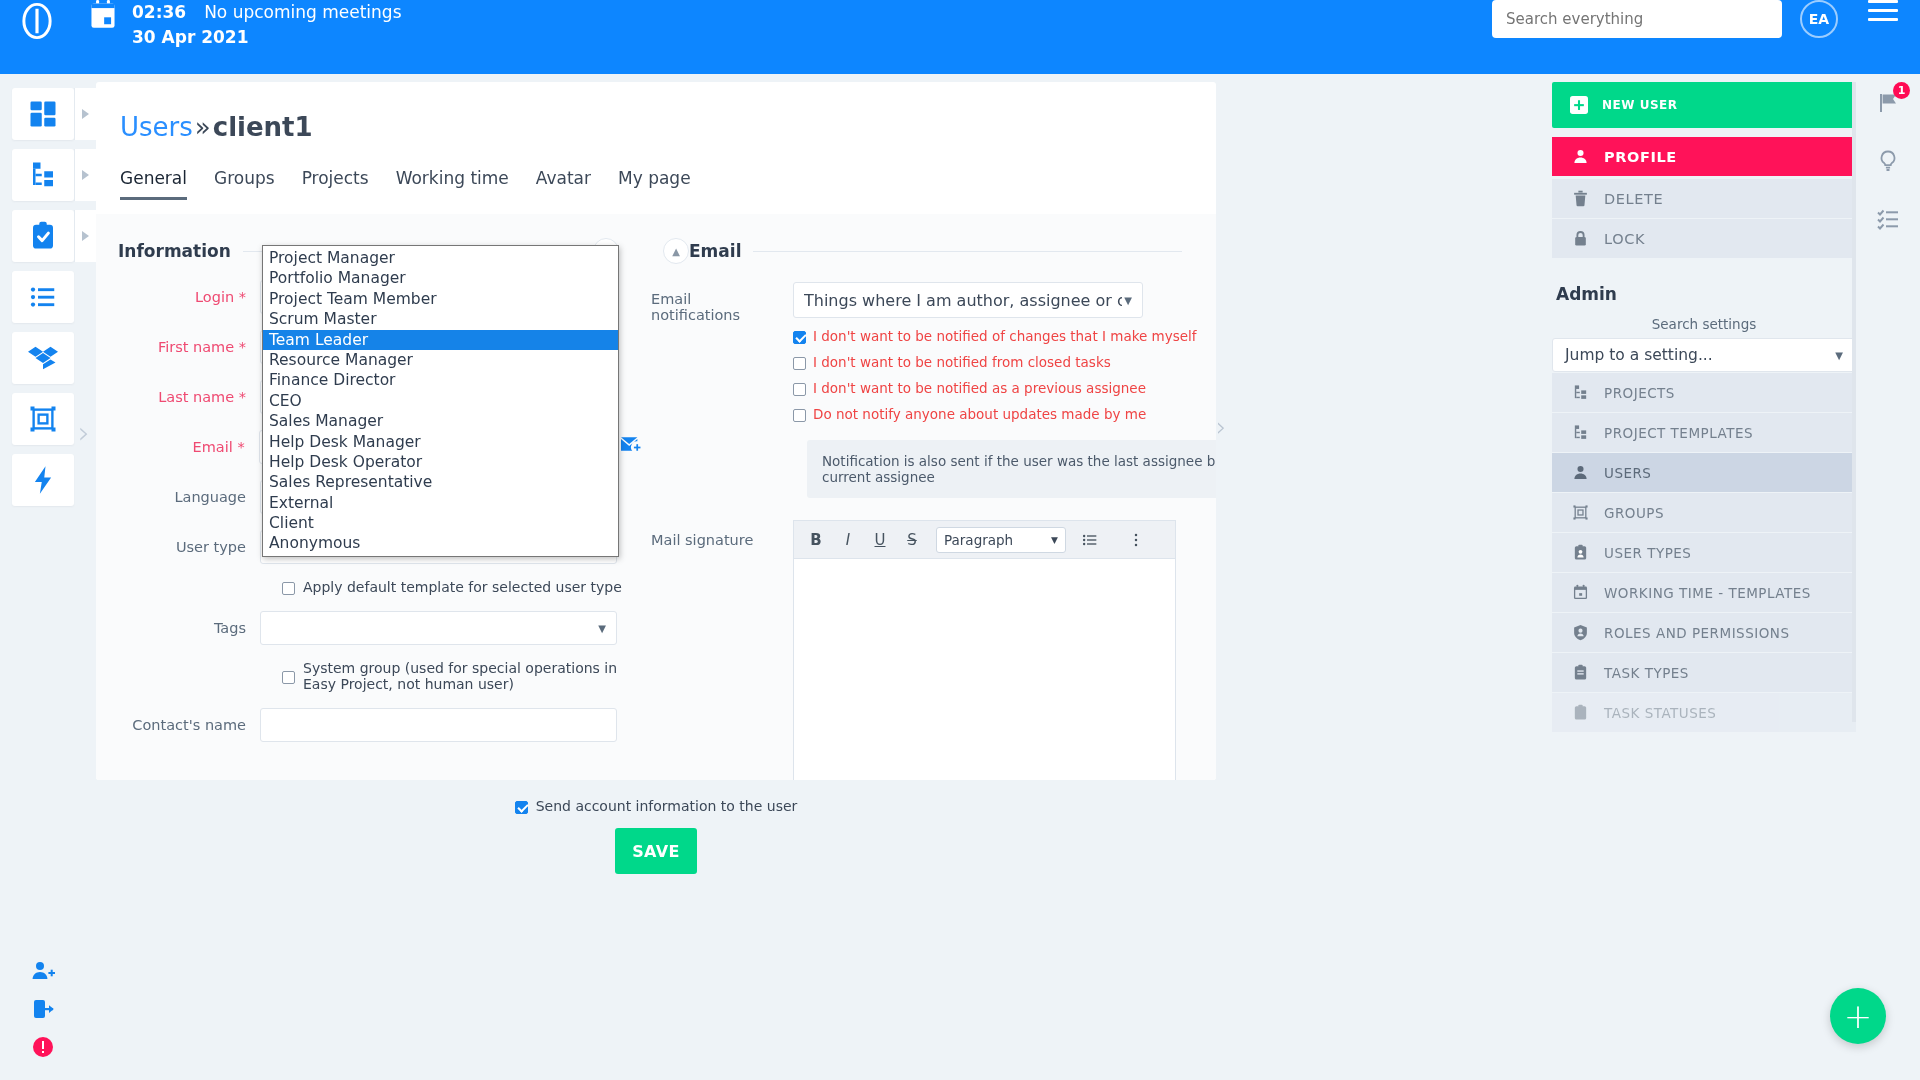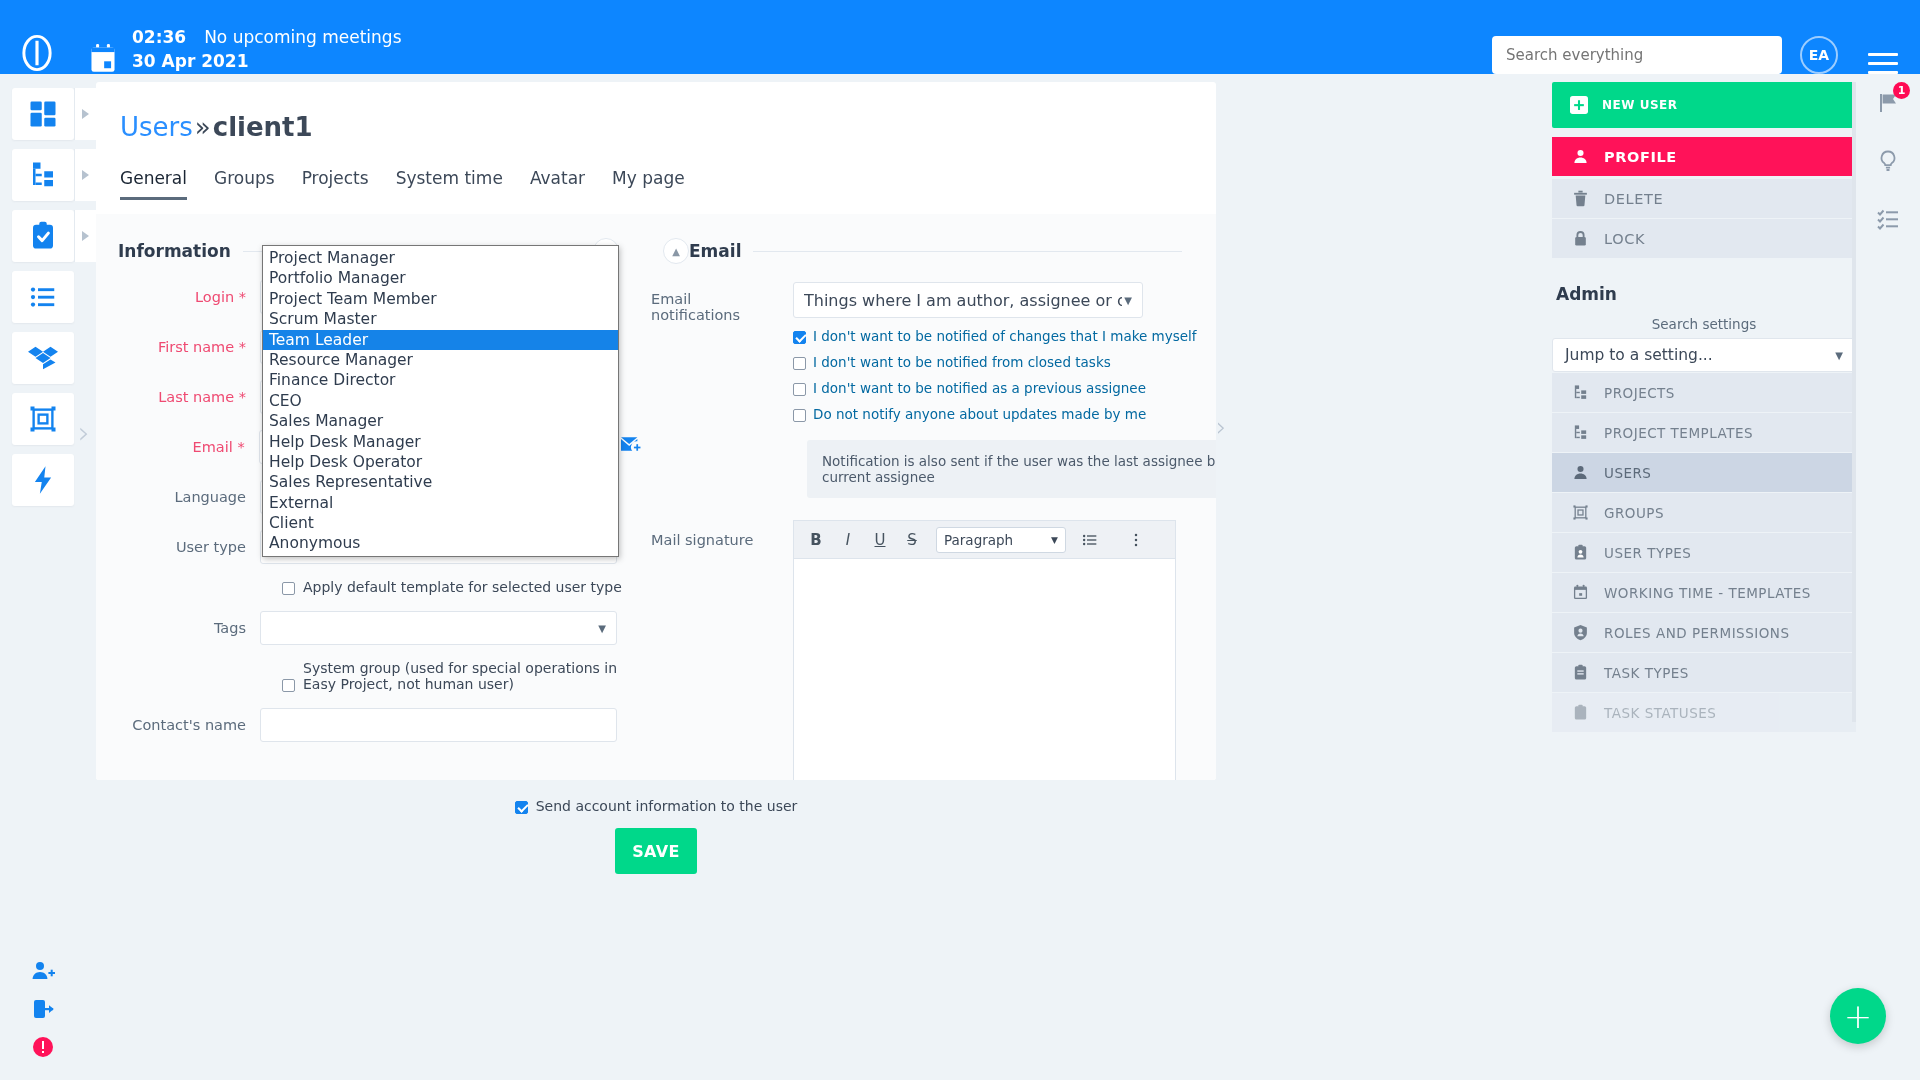--- a/index.html
+++ b/index.html
@@ -5,21 +5,21 @@
   * { box-sizing: border-box; margin:0; padding:0; }
   html,body { width:1920px; height:1080px; overflow:hidden; }
   body {
     font-family: "DejaVu Sans", "Liberation Sans", sans-serif;
     background:#eef3f7; color:#3c4858; font-size:15px;
   }
 
   
   .topbar{
     position:absolute; top:0; left:0; width:1920px; height:74px;
-    background:#0d86ff; display:flex; align-items:flex-end; z-index:60;
+    background:#0d86ff; display:flex; align-items:flex-start; z-index:60;
   }
   .tb-logo{ width:74px; display:flex; align-items:center; justify-content:center; }
   .tb-logo svg{ width:42px; height:42px; }
   .tb-cal{ width:58px; display:flex; align-items:center; justify-content:center;}
   .tb-cal svg{width:28px;height:30px;}
   .tb-meta{ color:#fff; line-height:1.45; font-size:17px; }
   .tb-meta .row1 span.time{ font-weight:bold; margin-right:18px; }
   .tb-meta .row1 span.meet{ font-weight:normal; }
   .tb-meta .row2{ font-weight:bold; }
   .tb-spacer{ flex:1; }
@@ -118,42 +118,42 @@
   .finput{
     width:357px;height:34px;border:1px solid #dfe5ec;background:#fff;border-radius:3px;
   }
   .fselect{
     width:357px;height:34px;border:1px solid #dfe5ec;background:#fff;border-radius:3px;
     display:flex;align-items:center;padding:0 10px;font-size:16px;color:#3c4858;
     justify-content:space-between;
   }
   .fselect .cv{ overflow:hidden;white-space:nowrap;}
   .fselect .ca{ color:#5b6b7c; font-size:10px;}
-  .chkrow{ display:flex; align-items:flex-end; margin-top:14px; padding-left:186px; gap:8px;}
+  .chkrow{ display:flex; align-items:center; margin-top:14px; padding-left:186px; gap:8px;}
   .chkrow .lbl{ font-size:14px; color:#3c4858; padding-top:1px;}
   .cbox{
     width:13px;height:13px;border:1px solid #8b98a8;background:#fff;border-radius:2px;
     flex:none; margin-top:3px;
   }
   .cbox.on{ background:#1383ef;border-color:#1383ef; position:relative;}
   .cbox.on:after{
     content:"";position:absolute;left:4px;top:0px;width:4px;height:8px;
     border:solid #fff;border-width:0 2px 2px 0;transform:rotate(45deg);
   }
 
   
   .email-label{ width:142px;text-align:left;padding-right:14px;font-size:14.5px;color:#5b6b7c;padding-top:9px;}
   .emailrow{ display:flex; align-items:flex-start; margin-top:18px; padding-left:10px;}
   .emailsel{
     width:350px;height:36px;border:1px solid #dfe5ec;background:#fff;border-radius:3px;
     display:flex;align-items:center;justify-content:space-between;padding:0 10px;
     font-size:16px;color:#3c4858; overflow:hidden;
   }
   .echk{ display:flex; align-items:flex-start; gap:7px; margin-top:10px;}
-  .echk .t{ font-size:13.5px; color:#0369a1;}
+  .echk .t{ font-size:13.5px; color:#ef4444;}
   .noticebox{
     margin:18px 0 0 166px; width:525px; background:#edf1f5; border-radius:3px;
     padding:13px 15px; font-size:13.5px; color:#4c5a6b;
   }
   .sigrow{ display:flex; margin-top:22px; padding-left:10px;}
   .editor{ width:383px; border:1px solid #dde4ec; background:#fff; }
   .etoolbar{
     height:38px;background:#eef1f5;border-bottom:1px solid #dde4ec;
     display:flex;align-items:center;gap:4px;padding:0 8px;
   }
@@ -400,21 +400,21 @@
 <div class="maincard">
 
   <div class="breadcrumb">
     <a href="#">Users</a><span class="sep">»</span><span class="cur">client1</span>
   </div>
 
   <div class="tabs">
     <div class="tab active">General</div>
     <div class="tab">Groups</div>
     <div class="tab">Projects</div>
-    <div class="tab">System time</div>
+    <div class="tab">Working time</div>
     <div class="tab">Avatar</div>
     <div class="tab">My page</div>
   </div>
 
   <div class="cardbody">
 
     <div class="col-left">
       <div class="sectitle">
         <h3>Information</h3>
         <span class="rule"></span>

